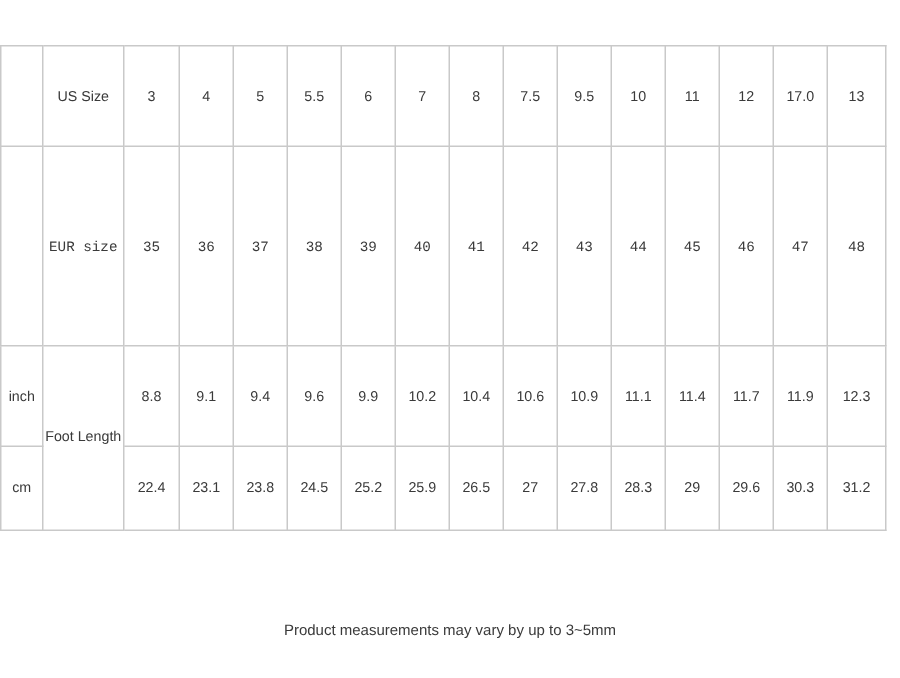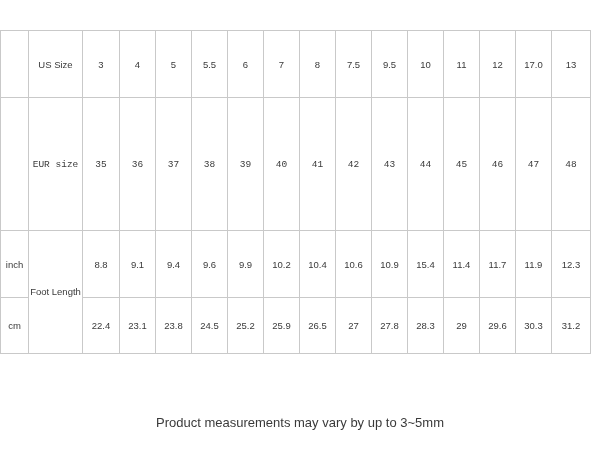--- a/index.html
+++ b/index.html
@@ -75,21 +75,21 @@
   .r-eur td { height: 132px; font-family: Liberation Mono, monospace; }
   .r-inch td { height: 66px; }
   .r-cm td { height: 55px; }
 
   .note {
     position: absolute;
     left: 0;
     top: 415px;
     width: 600px;
     text-align: center;
-    font-size: 13px;
+    font-size: 10px;
     color: #3a3a3a;
   }
 </style>
 </head>
 <body>
 
 <div class="chart-wrap">
   <table class="size-table">
     <colgroup>
       <col style="width:28px">
@@ -151,21 +151,21 @@
         <td class="footlen" rowspan="2">Foot Length</td>
         <td>8.8</td>
         <td>9.1</td>
         <td>9.4</td>
         <td>9.6</td>
         <td>9.9</td>
         <td>10.2</td>
         <td>10.4</td>
         <td>10.6</td>
         <td>10.9</td>
-        <td>15.4</td>
+        <td>11.1</td>
         <td>11.4</td>
         <td>11.7</td>
         <td>11.9</td>
         <td>12.3</td>
       </tr>
       <tr class="r-cm">
         <td class="unitlabel">cm</td>
         <td>22.4</td>
         <td>23.1</td>
         <td>23.8</td>

